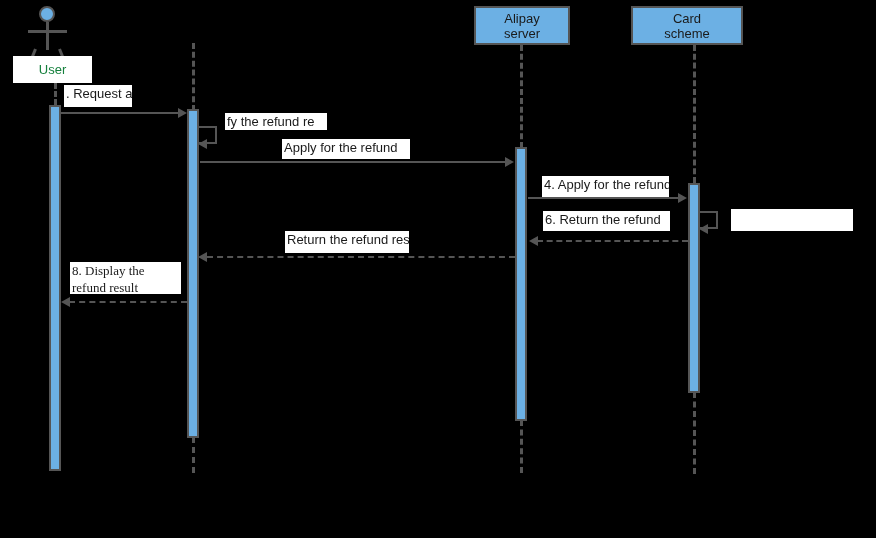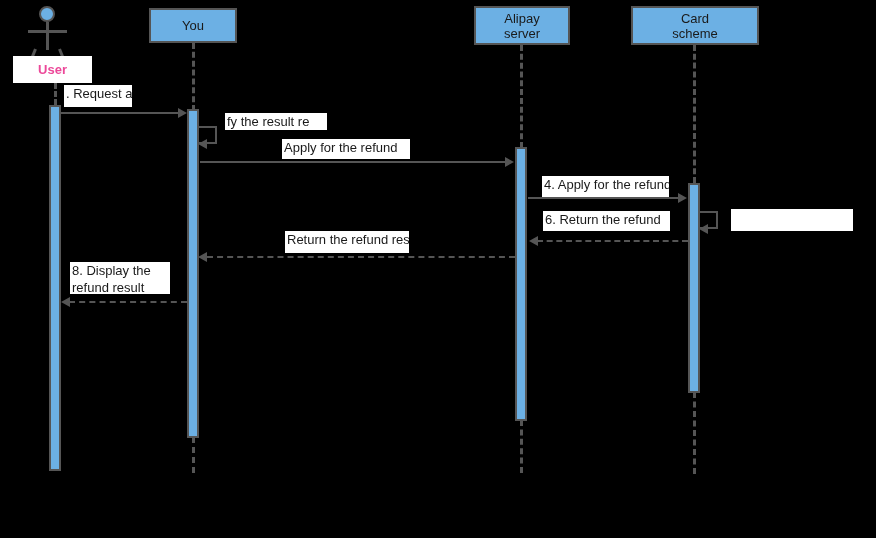--- a/index.html
+++ b/index.html
@@ -36,31 +36,30 @@
     border:2px solid #555555;
     box-sizing:border-box;
   }
   .stroke{
     position:absolute;
     background:#555555;
   }
   .actor-label{
     position:absolute;
     background:#ffffff;
-    color:#ec4899;
+    color:#15803d;
     font-size:13px;
     line-height:16px;
     text-align:center;
     display:flex;
     align-items:center;
     justify-content:center;
     box-sizing:border-box;
     overflow:hidden;
     white-space:nowrap;
-    font-weight:bold;
   }
 
   
   .lifeline{
     position:absolute;
     width:0;
     border-left:3px dashed #555555;
   }
 
   
@@ -144,26 +143,25 @@
 
   <div class="stroke" style="left:46px;top:22px;width:3px;height:28px;"></div>
 
   <div class="stroke" style="left:28px;top:30px;width:39px;height:3px;"></div>
 
   <div class="stroke" style="left:34px;top:49px;width:3px;height:18px;transform:rotate(22deg);transform-origin:top center;"></div>
   <div class="stroke" style="left:58px;top:49px;width:3px;height:18px;transform:rotate(-22deg);transform-origin:top center;"></div>
 
   <div class="actor-label" style="left:13px;top:56px;width:79px;height:27px;">User</div>
 
-  <div class="participant" style="left:149px;top:8px;width:88px;height:35px;">You</div>
 
   <div class="participant" style="left:474px;top:6px;width:96px;height:39px;">Alipay
 server</div>
 
-  <div class="participant" style="left:631px;top:6px;width:128px;height:39px;">Card
+  <div class="participant" style="left:631px;top:6px;width:112px;height:39px;">Card
 scheme</div>
 
   <div class="lifeline" style="left:54px;top:83px;height:22px;"></div>
 
   <div class="lifeline" style="left:192px;top:43px;height:68px;"></div>
   <div class="lifeline" style="left:192px;top:437px;height:36px;"></div>
 
   <div class="lifeline" style="left:520px;top:45px;height:103px;"></div>
   <div class="lifeline" style="left:520px;top:420px;height:53px;"></div>
 
@@ -177,21 +175,21 @@
   <div class="activation" style="left:515px;top:147px;height:274px;"></div>
 
   <div class="activation" style="left:688px;top:183px;height:210px;"></div>
 
   <div class="msg-line" style="left:61px;top:112px;width:120px;"></div>
   <div class="arrow-r" style="left:178px;top:108px;"></div>
   <div class="msg-label" style="left:64px;top:85px;width:68px;height:22px;">. Request a</div>
 
   <div class="selfloop" style="left:199px;top:126px;width:18px;height:18px;"></div>
   <div class="arrow-l" style="left:198px;top:139px;"></div>
-  <div class="msg-label clip-top" style="left:225px;top:113px;width:102px;height:17px;">fy the result re</div>
+  <div class="msg-label clip-top" style="left:225px;top:113px;width:102px;height:17px;">fy the refund re</div>
 
   <div class="msg-line" style="left:200px;top:161px;width:308px;"></div>
   <div class="arrow-r" style="left:505px;top:157px;"></div>
   <div class="msg-label" style="left:282px;top:139px;width:128px;height:20px;">Apply for the refund</div>
 
   <div class="msg-line" style="left:528px;top:197px;width:153px;"></div>
   <div class="arrow-r" style="left:678px;top:193px;"></div>
   <div class="msg-label" style="left:542px;top:176px;width:127px;height:21px;">4. Apply for the refund</div>
 
   <div class="selfloop" style="left:700px;top:211px;width:18px;height:18px;"></div>
@@ -202,16 +200,16 @@
   <div class="arrow-l-open" style="left:529px;top:236px;"></div>
   <div class="msg-label wrap clip-top" style="left:543px;top:211px;width:127px;height:20px;">6. Return the refund
 processing result</div>
 
   <div class="msg-line ret" style="left:207px;top:256px;width:308px;"></div>
   <div class="arrow-l-open" style="left:198px;top:252px;"></div>
   <div class="msg-label" style="left:285px;top:231px;width:124px;height:22px;">Return the refund resul</div>
 
   <div class="msg-line ret" style="left:69px;top:301px;width:118px;"></div>
   <div class="arrow-l-open" style="left:61px;top:297px;"></div>
-  <div class="msg-label wrap clip-top" style="left:70px;top:262px;width:100px;height:32px;">8. Display the
+  <div class="msg-label wrap clip-top" style="left:70px;top:262px;width:111px;height:32px;font-family:Liberation Serif, serif;">8. Display the
 refund result</div>
 
 </div>
 
 </body></html>

